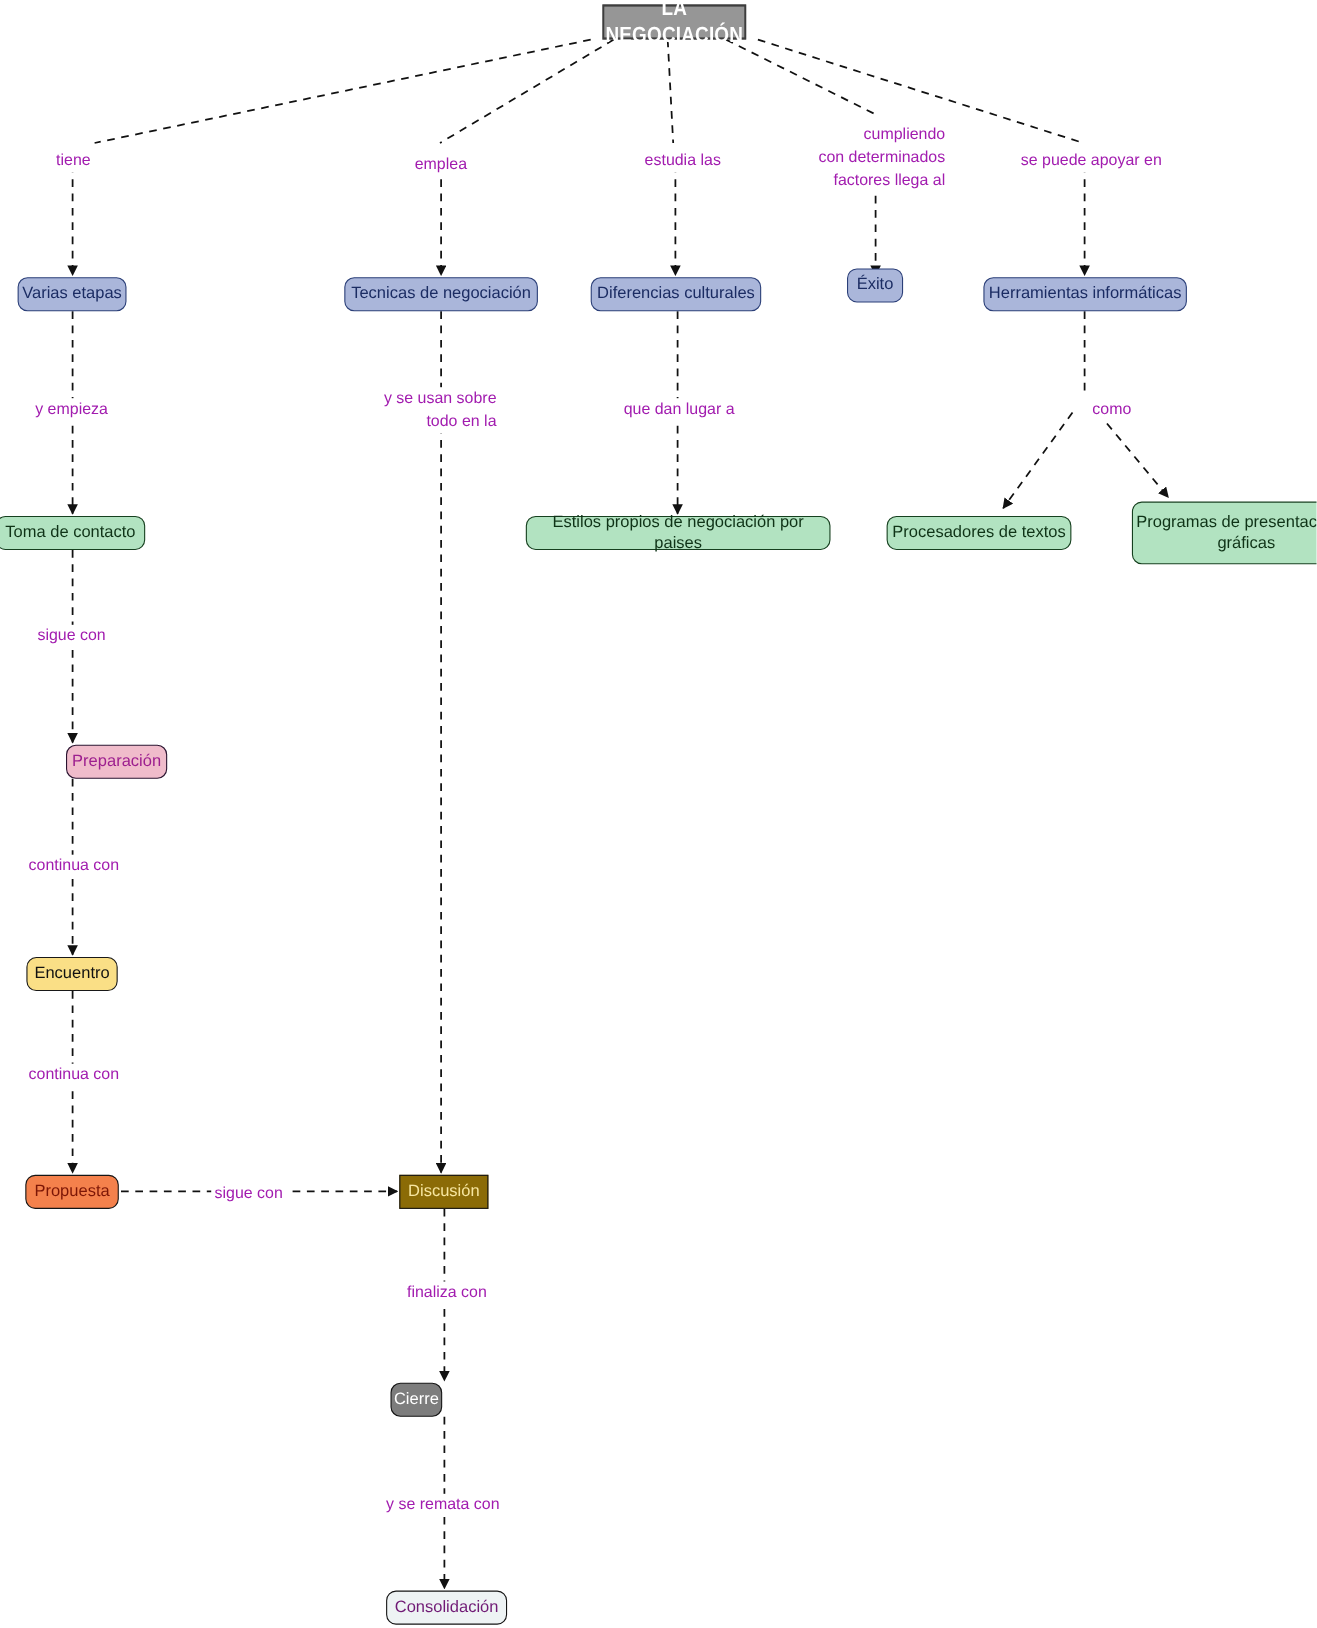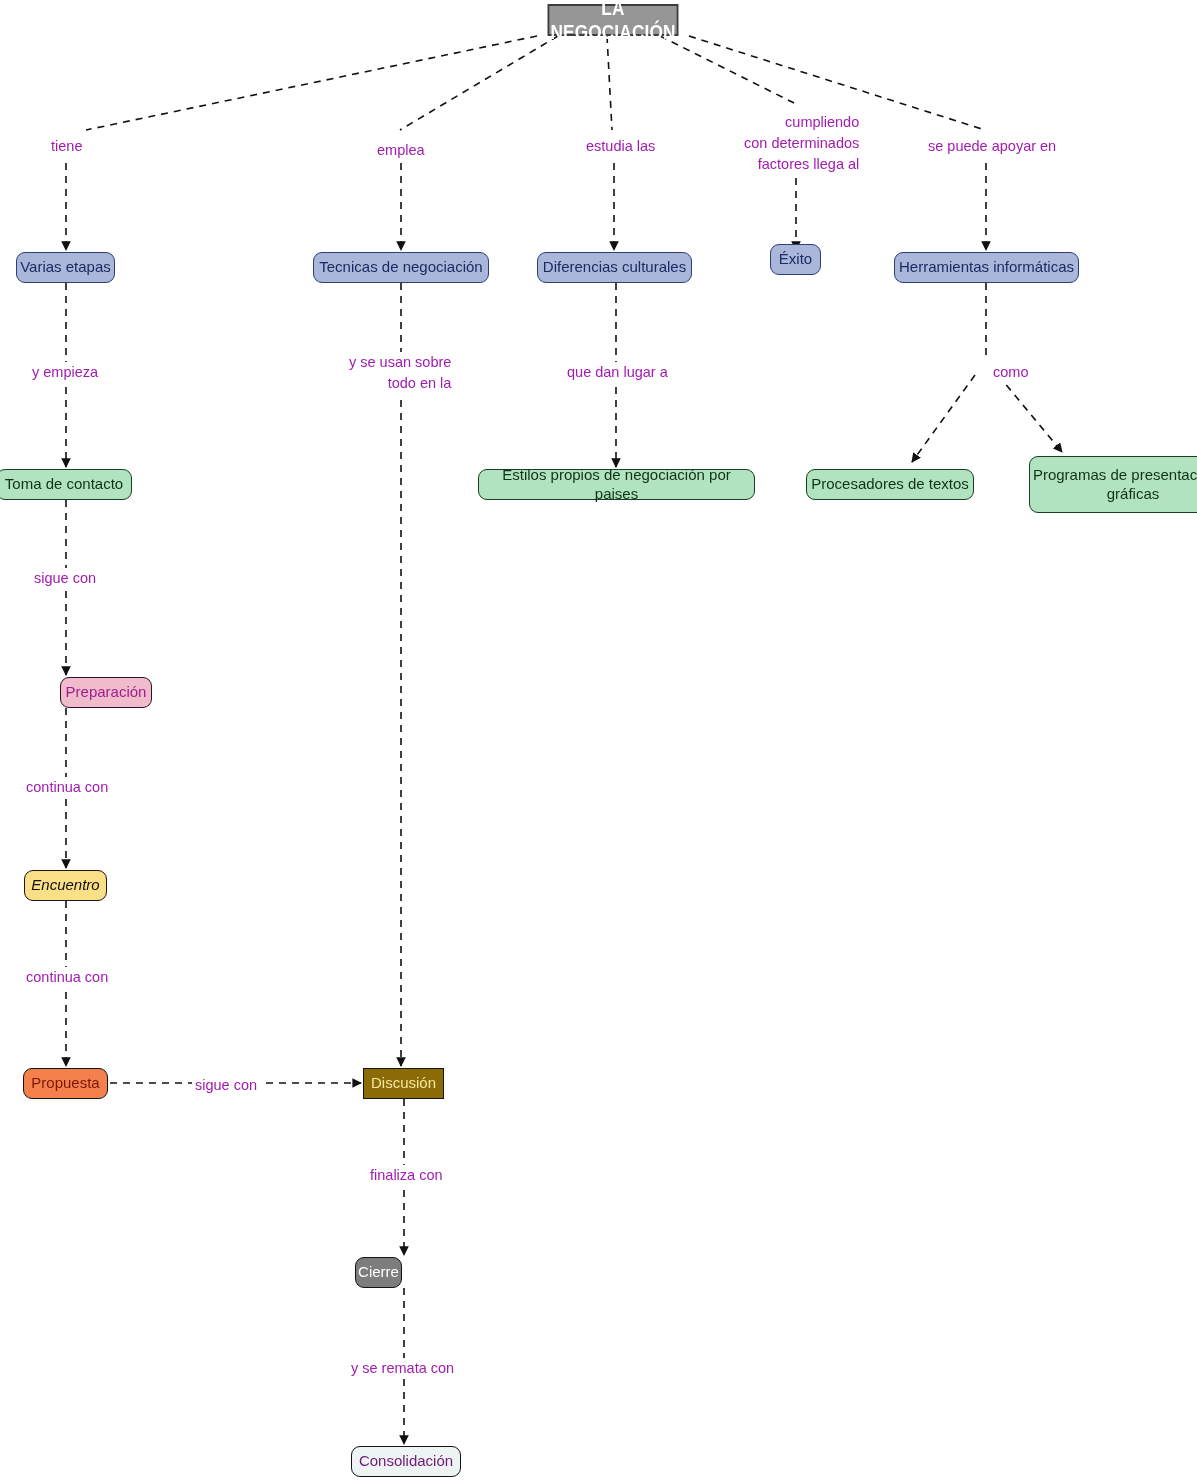--- a/index.html
+++ b/index.html
@@ -77,21 +77,20 @@
     font-size: 15px;
     margin-left: 40px;
   }
 
   .node.yellow {
     background: #fadf86;
     border: 1.6px solid #181818;
     border-radius: 9px;
     color: #111111;
     font-size: 15px;
-    font-style: italic;
   }
 
   .node.orange {
     background: #f4814c;
     border: 1.6px solid #151515;
     border-radius: 9px;
     color: #7c1606;
     font-size: 15px;
   }
 

